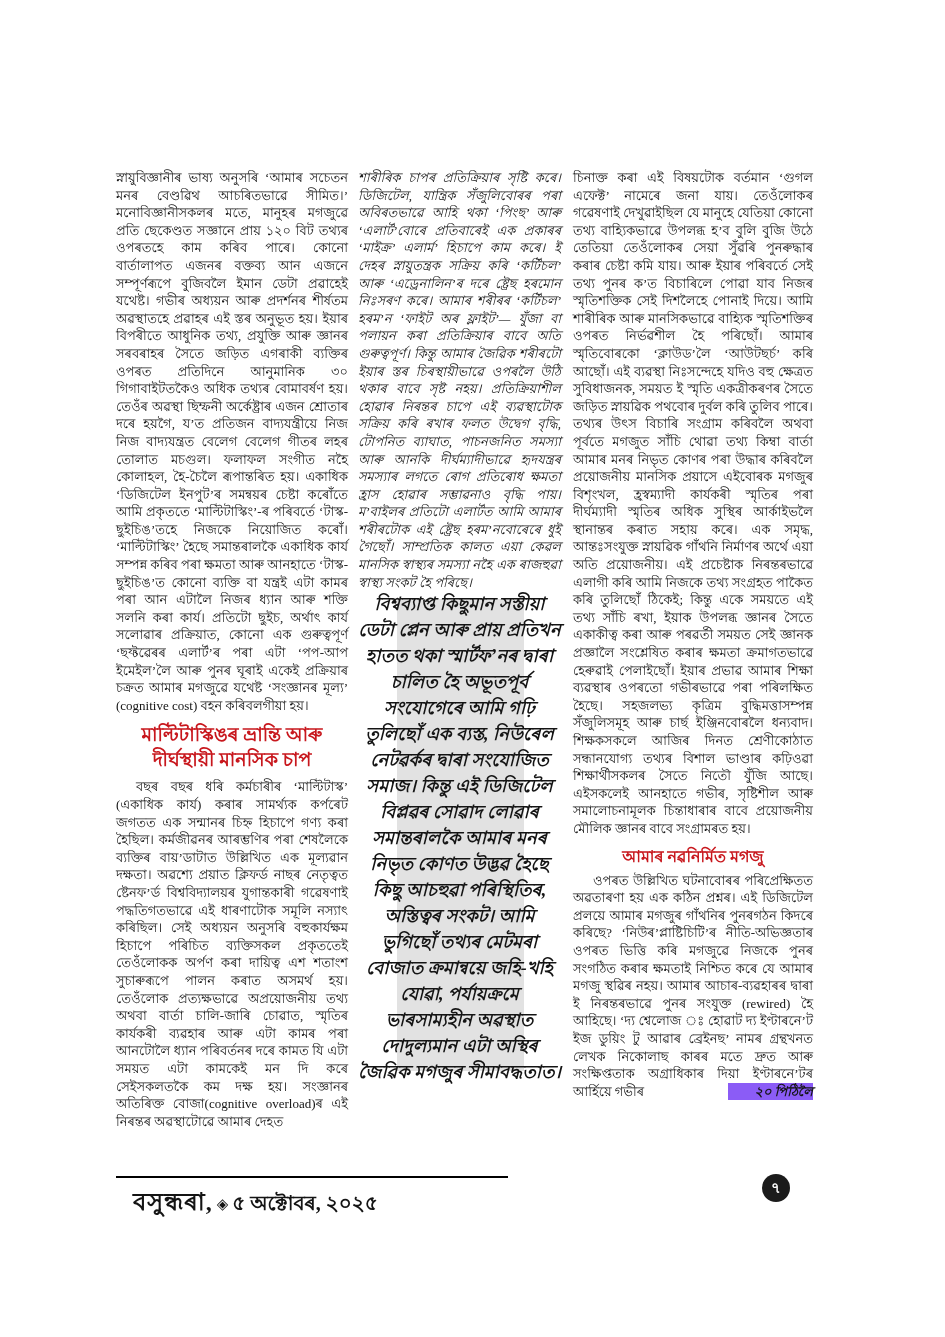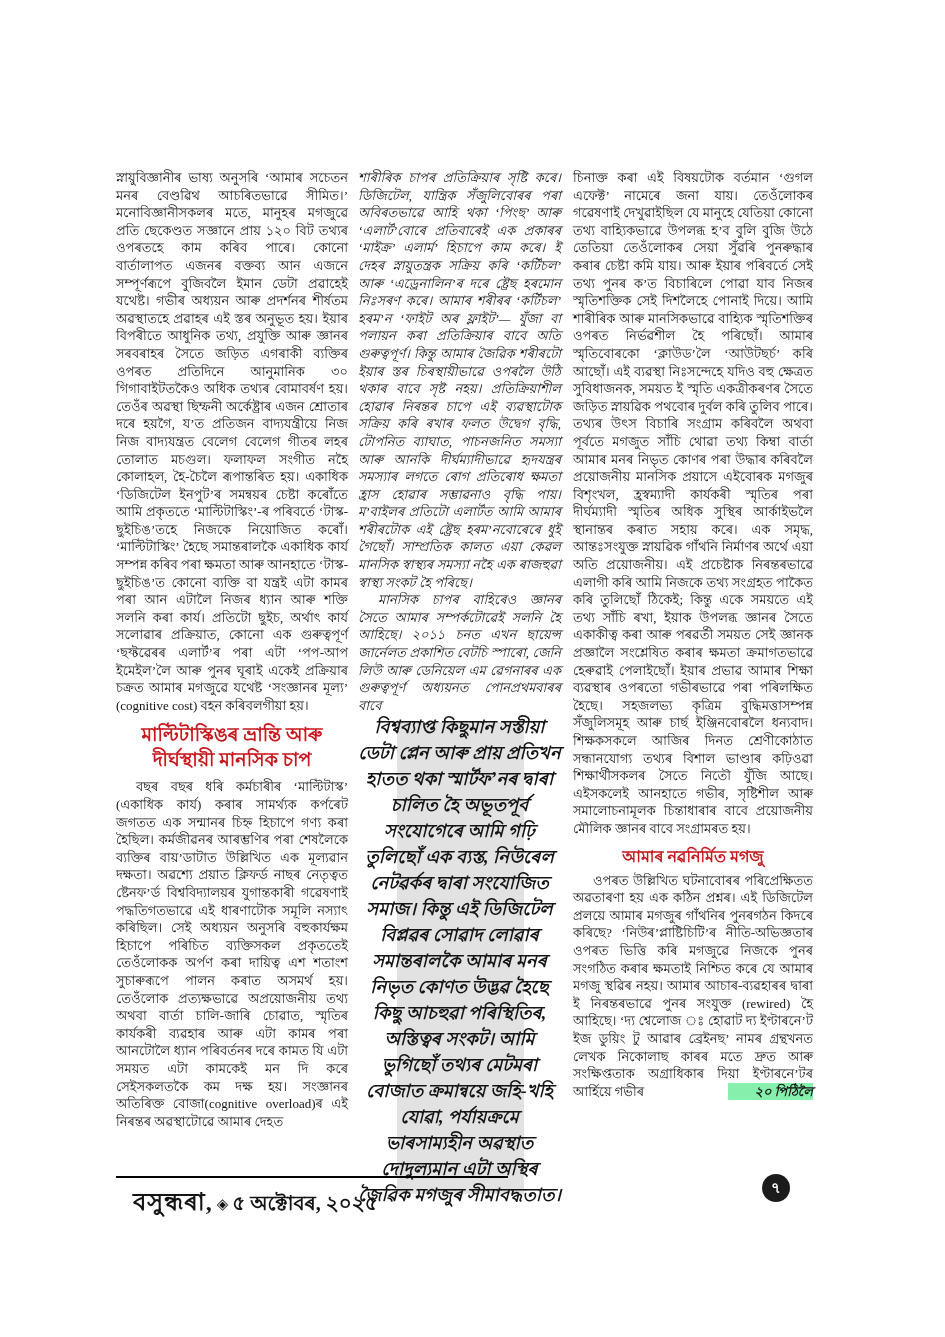--- a/index.html
+++ b/index.html
@@ -24,21 +24,21 @@
     position:absolute; left:19%; width:63%; top:8px; bottom:14px;
     background:var(--quote_bg,#e2e2e2);
   }
   .pull-quote {
     position:relative; margin:0; text-align:center;
     font-size:18px; line-height:26px; font-weight:bold;
   }
   .last-para { position:relative; }
   .continuation {
     position:absolute; right:0; bottom:0; font-style:italic; font-weight:bold;
-    background:#86efac; padding-left:6px;
+    background:#8b5cf6; padding-left:6px;
   }
   .footer-rule { position:absolute; left:116px; top:1176px; width:392px; height:2px; background:#000; }
   .footer-left {
     position:absolute; left:133px; top:1183px; display:flex; align-items:baseline; gap:4px;
     font-weight:bold;
   }
   .masthead { font-size:24px; letter-spacing:1px; }
   .date-group { display:flex; align-items:baseline; gap:4px; font-size:20px; }
   .ornament { font-size:15px; position:relative; top:-1px; }
   .page-circle {
@@ -53,21 +53,20 @@
 <div class="page">
 
   <div class="col col-1">
     <p>স্নায়ুবিজ্ঞানীৰ ভাষ্য অনুসৰি ‘আমাৰ সচেতন মনৰ বেণ্ডৱিথ আচৰিতভাৱে সীমিত।’ মনোবিজ্ঞানীসকলৰ মতে, মানুহৰ মগজুৱে প্ৰতি ছেকেণ্ডত সজ্ঞানে প্ৰায় ১২০ বিট তথ্যৰ ওপৰতহে কাম কৰিব পাৰে। কোনো বাৰ্তালাপত এজনৰ বক্তব্য আন এজনে সম্পূৰ্ণৰূপে বুজিবলৈ ইমান ডেটা প্ৰৱাহেই যথেষ্ট। গভীৰ অধ্যয়ন আৰু প্ৰদৰ্শনৰ শীৰ্ষতম অৱস্থাতহে প্ৰৱাহৰ এই স্তৰ অনুভূত হয়। ইয়াৰ বিপৰীতে আধুনিক তথ্য, প্ৰযুক্তি আৰু জ্ঞানৰ সৰবৰাহৰ সৈতে জড়িত এগৰাকী ব্যক্তিৰ ওপৰত প্ৰতিদিনে আনুমানিক ৩০ গিগাবাইটতকৈও অধিক তথ্যৰ বোমাবৰ্ষণ হয়। তেওঁৰ অৱস্থা ছিম্ফনী অৰ্কেষ্ট্ৰাৰ এজন শ্ৰোতাৰ দৰে হয়গৈ, য’ত প্ৰতিজন বাদ্যযন্ত্ৰীয়ে নিজ নিজ বাদ্যযন্ত্ৰত বেলেগ বেলেগ গীতৰ লহৰ তোলাত মচগুল। ফলাফল সংগীত নহৈ কোলাহল, হৈ-চৈলৈ ৰূপান্তৰিত হয়। একাধিক ‘ডিজিটেল ইনপুট’ৰ সমন্বয়ৰ চেষ্টা কৰোঁতে আমি প্ৰকৃততে ‘মাল্টিটাস্কিং’-ৰ পৰিবৰ্তে ‘টাস্ক-ছুইচিঙ’তহে নিজকে নিয়োজিত কৰোঁ। ‘মাল্টিটাস্কিং’ হৈছে সমান্তৰালকৈ একাধিক কাৰ্য সম্পন্ন কৰিব পৰা ক্ষমতা আৰু আনহাতে ‘টাস্ক-ছুইচিঙ’ত কোনো ব্যক্তি বা যন্ত্ৰই এটা কামৰ পৰা আন এটালৈ নিজৰ ধ্যান আৰু শক্তি সলনি কৰা কাৰ্য। প্ৰতিটো ছুইচ, অৰ্থাৎ কাৰ্য সলোৱাৰ প্ৰক্ৰিয়াত, কোনো এক গুৰুত্বপূৰ্ণ ‘ছফ্টৱেৰৰ এলাৰ্ট’ৰ পৰা এটা ‘পপ-আপ ইমেইল’লৈ আৰু পুনৰ ঘূৰাই একেই প্ৰক্ৰিয়াৰ চক্ৰত আমাৰ মগজুৱে যথেষ্ট ‘সংজ্ঞানৰ মূল্য’ (cognitive cost) বহন কৰিবলগীয়া হয়।</p>
     <h2 class="section-heading">মাল্টিটাস্কিঙৰ ভ্ৰান্তি আৰু দীৰ্ঘস্থায়ী মানসিক চাপ</h2>
     <p class="indent">বছৰ বছৰ ধৰি কৰ্মচাৰীৰ ‘মাল্টিটাস্ক’ (একাধিক কাৰ্য) কৰাৰ সামৰ্থ্যক কৰ্পৰেট জগতত এক সন্মানৰ চিহ্ন হিচাপে গণ্য কৰা হৈছিল। কৰ্মজীৱনৰ আৰম্ভণিৰ পৰা শেষলৈকে ব্যক্তিৰ বায়’ডাটাত উল্লিখিত এক মূল্যৱান দক্ষতা। অৱশ্যে প্ৰয়াত ক্লিফৰ্ড নাছৰ নেতৃত্বত ষ্টেনফ’ৰ্ড বিশ্ববিদ্যালয়ৰ যুগান্তকাৰী গৱেষণাই পদ্ধতিগতভাৱে এই ধাৰণাটোক সমূলি নস্যাৎ কৰিছিল। সেই অধ্যয়ন অনুসৰি বহুকাৰ্যক্ষম হিচাপে পৰিচিত ব্যক্তিসকল প্ৰকৃততেই তেওঁলোকক অৰ্পণ কৰা দায়িত্ব এশ শতাংশ সুচাৰুৰূপে পালন কৰাত অসমৰ্থ হয়। তেওঁলোক প্ৰত্যক্ষভাৱে অপ্ৰয়োজনীয় তথ্য অথবা বাৰ্তা চালি-জাৰি চোৱাত, স্মৃতিৰ কাৰ্যকৰী ব্যৱহাৰ আৰু এটা কামৰ পৰা আনটোলৈ ধ্যান পৰিবৰ্তনৰ দৰে কামত যি এটা সময়ত এটা কামকেই মন দি কৰে সেইসকলতকৈ কম দক্ষ হয়। সংজ্ঞানৰ অতিৰিক্ত বোজা(cognitive overload)ৰ এই নিৰন্তৰ অৱস্থাটোৱে আমাৰ দেহত</p>
   </div>
 
   <div class="col col-2">
     <p>শাৰীৰিক চাপৰ প্ৰতিক্ৰিয়াৰ সৃষ্টি কৰে। ডিজিটেল, যান্ত্ৰিক সঁজুলিবোৰৰ পৰা অবিৰতভাৱে আহি থকা ‘পিংছ’ আৰু ‘এলাৰ্ট’বোৰে প্ৰতিবাৰেই এক প্ৰকাৰৰ ‘মাইক্ৰ’ এলাৰ্ম’ হিচাপে কাম কৰে। ই দেহৰ স্নায়ুতন্ত্ৰক সক্ৰিয় কৰি ‘কৰ্টিচল’ আৰু ‘এড্ৰেনালিন’ৰ দৰে ষ্ট্ৰেছ হৰমোন নিঃসৰণ কৰে। আমাৰ শৰীৰৰ ‘কৰ্টিচল’ হৰম’ন ‘ফাইট অৰ ফ্লাইট’— যুঁজা বা পলায়ন কৰা প্ৰতিক্ৰিয়াৰ বাবে অতি গুৰুত্বপূৰ্ণ। কিন্তু আমাৰ জৈৱিক শৰীৰটো ইয়াৰ স্তৰ চিৰস্থায়ীভাৱে ওপৰলৈ উঠি থকাৰ বাবে সৃষ্ট নহয়। প্ৰতিক্ৰিয়াশীল হোৱাৰ নিৰন্তৰ চাপে এই ব্যৱস্থাটোক সক্ৰিয় কৰি ৰখাৰ ফলত উদ্বেগ বৃদ্ধি, টোপনিত ব্যাঘাত, পাচনজনিত সমস্যা আৰু আনকি দীৰ্ঘম্যাদীভাৱে হৃদযন্ত্ৰৰ সমস্যাৰ লগতে ৰোগ প্ৰতিৰোধ ক্ষমতা হ্ৰাস হোৱাৰ সম্ভাৱনাও বৃদ্ধি পায়। ম’বাইলৰ প্ৰতিটো এলাৰ্টত আমি আমাৰ শৰীৰটোক এই ষ্ট্ৰেছ হৰম’নবোৰেৰে ধুই গৈছোঁ। সাম্প্ৰতিক কালত এয়া কেৱল মানসিক স্বাস্থ্যৰ সমস্যা নহৈ এক ৰাজহুৱা স্বাস্থ্য সংকট হৈ পৰিছে।</p>
-    <p class="indent">মানসিক চাপৰ বাহিৰেও জ্ঞানৰ সৈতে আমাৰ সম্পৰ্কটোৱেই সলনি হৈ আহিছে। ২০১১ চনত এখন ছায়েন্স জাৰ্নেলত প্ৰকাশিত বেটচি স্পাৰো, জেনি লিউ আৰু ডেনিয়েল এম ৱেগনাৰৰ এক গুৰুত্বপূৰ্ণ অধ্যয়নত পোনপ্ৰথমবাৰৰ বাবে</p>
     <div class="quote-wrap">
       <div class="quote-bg"></div>
       <blockquote class="pull-quote">বিশ্বব্যাপ্ত কিছুমান সস্তীয়া ডেটা প্লেন আৰু প্ৰায় প্ৰতিখন হাতত থকা স্মাৰ্টফ’নৰ দ্বাৰা চালিত হৈ অভূতপূৰ্ব সংযোগেৰে আমি গঢ়ি তুলিছোঁ এক ব্যস্ত, নিউৰেল নেটৱৰ্কৰ দ্বাৰা সংযোজিত সমাজ। কিন্তু এই ডিজিটেল বিপ্লৱৰ সোৱাদ লোৱাৰ সমান্তৰালকৈ আমাৰ মনৰ নিভৃত কোণত উদ্ভৱ হৈছে কিছু আচহুৱা পৰিস্থিতিৰ, অস্তিত্বৰ সংকট। আমি ভুগিছোঁ তথ্যৰ মেটমৰা বোজাত ক্ৰমান্বয়ে জহি-খহি যোৱা, পৰ্যায়ক্ৰমে ভাৰসাম্যহীন অৱস্থাত দোদুল্যমান এটা অস্থিৰ জৈৱিক মগজুৰ সীমাবদ্ধতাত।</blockquote>
     </div>
   </div>
 
   <div class="col col-3">
     <p>চিনাক্ত কৰা এই বিষয়টোক বৰ্তমান ‘গুগল এফেক্ট’ নামেৰে জনা যায়। তেওঁলোকৰ গৱেষণাই দেখুৱাইছিল যে মানুহে যেতিয়া কোনো তথ্য বাহ্যিকভাৱে উপলব্ধ হ’ব বুলি বুজি উঠে তেতিয়া তেওঁলোকৰ সেয়া সুঁৱৰি পুনৰুদ্ধাৰ কৰাৰ চেষ্টা কমি যায়। আৰু ইয়াৰ পৰিবৰ্তে সেই তথ্য পুনৰ ক’ত বিচাৰিলে পোৱা যাব নিজৰ স্মৃতিশক্তিক সেই দিশলৈহে পোনাই দিয়ে। আমি শাৰীৰিক আৰু মানসিকভাৱে বাহ্যিক স্মৃতিশক্তিৰ ওপৰত নিৰ্ভৱশীল হৈ পৰিছোঁ। আমাৰ স্মৃতিবোৰকো ‘ক্লাউড’লৈ ‘আউটছৰ্চ’ কৰি আছোঁ। এই ব্যৱস্থা নিঃসন্দেহে যদিও বহু ক্ষেত্ৰত সুবিধাজনক, সময়ত ই স্মৃতি একত্ৰীকৰণৰ সৈতে জড়িত স্নায়ৱিক পথবোৰ দুৰ্বল কৰি তুলিব পাৰে। তথ্যৰ উৎস বিচাৰি সংগ্ৰাম কৰিবলৈ অথবা পূৰ্বতে মগজুত সাঁচি থোৱা তথ্য কিম্বা বাৰ্তা আমাৰ মনৰ নিভৃত কোণৰ পৰা উদ্ধাৰ কৰিবলৈ প্ৰয়োজনীয় মানসিক প্ৰয়াসে এইবোৰক মগজুৰ বিশৃংখল, হ্ৰস্বম্যাদী কাৰ্যকৰী স্মৃতিৰ পৰা দীৰ্ঘম্যাদী স্মৃতিৰ অধিক সুস্থিৰ আৰ্কাইভলৈ স্থানান্তৰ কৰাত সহায় কৰে। এক সমৃদ্ধ, আন্তঃসংযুক্ত স্নায়ৱিক গাঁথনি নিৰ্মাণৰ অৰ্থে এয়া অতি প্ৰয়োজনীয়। এই প্ৰচেষ্টাক নিৰন্তৰভাৱে এলাগী কৰি আমি নিজকে তথ্য সংগ্ৰহত পাকৈত কৰি তুলিছোঁ ঠিকেই; কিন্তু একে সময়তে এই তথ্য সাঁচি ৰখা, ইয়াক উপলব্ধ জ্ঞানৰ সৈতে একাকীত্ব কৰা আৰু পৰৱৰ্তী সময়ত সেই জ্ঞানক প্ৰজ্ঞালৈ সংশ্লেষিত কৰাৰ ক্ষমতা ক্ৰমাগতভাৱে হেৰুৱাই পেলাইছোঁ। ইয়াৰ প্ৰভাৱ আমাৰ শিক্ষা ব্যৱস্থাৰ ওপৰতো গভীৰভাৱে পৰা পৰিলক্ষিত হৈছে। সহজলভ্য কৃত্ৰিম বুদ্ধিমত্তাসম্পন্ন সঁজুলিসমূহ আৰু চাৰ্ছ ইঞ্জিনবোৰলৈ ধন্যবাদ। শিক্ষকসকলে আজিৰ দিনত শ্ৰেণীকোঠাত সন্ধানযোগ্য তথ্যৰ বিশাল ভাণ্ডাৰ কঢ়িওৱা শিক্ষাৰ্থীসকলৰ সৈতে নিতৌ যুঁজি আছে। এইসকলেই আনহাতে গভীৰ, সৃষ্টিশীল আৰু সমালোচনামূলক চিন্তাধাৰাৰ বাবে প্ৰয়োজনীয় মৌলিক জ্ঞানৰ বাবে সংগ্ৰামৰত হয়।</p>
     <h2 class="section-heading small">আমাৰ নৱনিৰ্মিত মগজু</h2>
     <p class="indent last-para">

